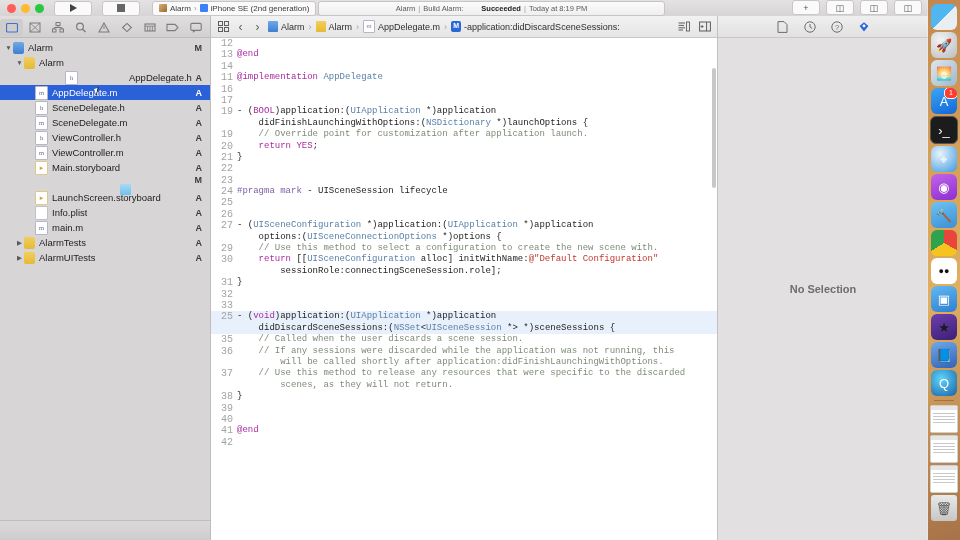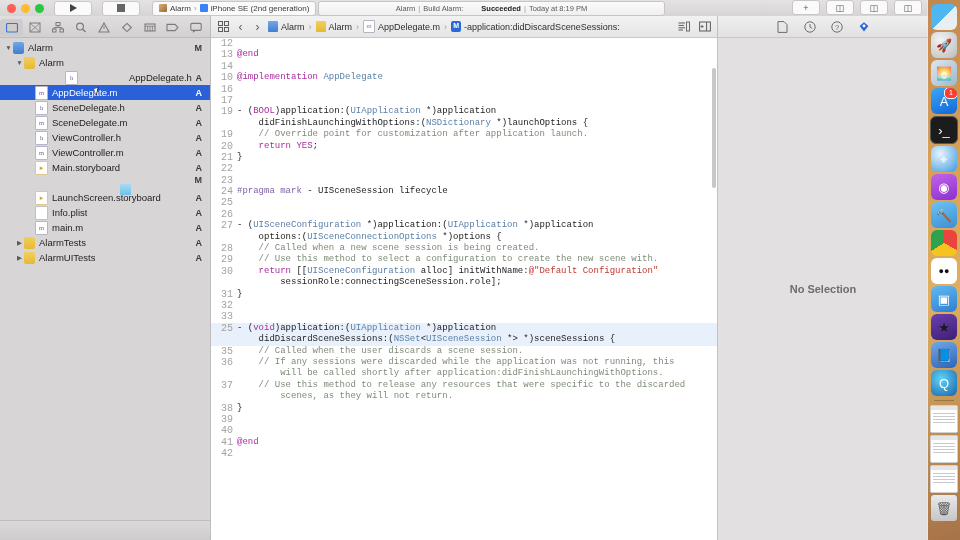--- a/index.html
+++ b/index.html
@@ -451,36 +451,35 @@
                 </svg>
             </div>
           </div>
         </div>
 
         <div class="code-area">
           <div class="code-lines" id="code-lines">
               <div class="cline"><span class="ln">12</span><span class="txt"></span></div>
               <div class="cline"><span class="ln">13</span><span class="txt"><span class="k">@end</span></span></div>
               <div class="cline"><span class="ln">14</span><span class="txt"></span></div>
-              <div class="cline"><span class="ln">10</span><span class="txt"><span class="k">@implementation </span><span class="ty">AppDelegate</span></span></div>
+              <div class="cline"><span class="ln">11</span><span class="txt"><span class="k">@implementation </span><span class="ty">AppDelegate</span></span></div>
               <div class="cline"><span class="ln">16</span><span class="txt"></span></div>
               <div class="cline"><span class="ln">17</span><span class="txt"></span></div>
               <div class="cline"><span class="ln">19</span><span class="txt"><span class="pl">- (</span><span class="k">BOOL</span><span class="pl">)application:(</span><span class="ty">UIApplication</span><span class="pl"> *)application</span></span></div>
               <div class="cline"><span class="ln"></span><span class="txt"><span class="pl">    didFinishLaunchingWithOptions:(</span><span class="ty">NSDictionary</span><span class="pl"> *)launchOptions {</span></span></div>
               <div class="cline"><span class="ln">19</span><span class="txt"><span class="cm">    // Override point for customization after application launch.</span></span></div>
               <div class="cline"><span class="ln">20</span><span class="txt"><span class="pl">    </span><span class="k">return YES</span><span class="pl">;</span></span></div>
               <div class="cline"><span class="ln">21</span><span class="txt"><span class="pl">}</span></span></div>
               <div class="cline"><span class="ln">22</span><span class="txt"></span></div>
               <div class="cline"><span class="ln">23</span><span class="txt"></span></div>
               <div class="cline"><span class="ln">24</span><span class="txt"><span class="pr">#pragma mark </span><span class="pl">- UISceneSession lifecycle</span></span></div>
               <div class="cline"><span class="ln">25</span><span class="txt"></span></div>
               <div class="cline"><span class="ln">26</span><span class="txt"></span></div>
               <div class="cline"><span class="ln">27</span><span class="txt"><span class="pl">- (</span><span class="ty">UISceneConfiguration</span><span class="pl"> *)application:(</span><span class="ty">UIApplication</span><span class="pl"> *)application</span></span></div>
               <div class="cline"><span class="ln"></span><span class="txt"><span class="pl">    options:(</span><span class="ty">UISceneConnectionOptions</span><span class="pl"> *)options {</span></span></div>
-              <div class="cline"><span class="ln">28</span><span class="txt"><span class="cm">    // Called when a new scene session is being created.</span></span></div>
               <div class="cline"><span class="ln">29</span><span class="txt"><span class="cm">    // Use this method to select a configuration to create the new scene with.</span></span></div>
               <div class="cline"><span class="ln">30</span><span class="txt"><span class="pl">    </span><span class="k">return</span><span class="pl"> [[</span><span class="ty">UISceneConfiguration</span><span class="pl"> alloc] initWithName:</span><span class="st">@"Default Configuration"</span></span></div>
               <div class="cline"><span class="ln"></span><span class="txt"><span class="pl">        sessionRole:connectingSceneSession.role];</span></span></div>
               <div class="cline"><span class="ln">31</span><span class="txt"><span class="pl">}</span></span></div>
               <div class="cline"><span class="ln">32</span><span class="txt"></span></div>
               <div class="cline"><span class="ln">33</span><span class="txt"></span></div>
               <div class="cline hl"><span class="ln">25</span><span class="txt"><span class="pl">- (</span><span class="k">void</span><span class="pl">)application:(</span><span class="ty">UIApplication</span><span class="pl"> *)application</span></span></div>
               <div class="cline hl"><span class="ln"></span><span class="txt"><span class="pl">    didDiscardSceneSessions:(</span><span class="ty">NSSet</span><span class="pl">&lt;</span><span class="ty">UISceneSession</span><span class="pl"> *&gt; *)sceneSessions {</span></span></div>
               <div class="cline"><span class="ln">35</span><span class="txt"><span class="cm">    // Called when the user discards a scene session.</span></span></div>
               <div class="cline"><span class="ln">36</span><span class="txt"><span class="cm">    // If any sessions were discarded while the application was not running, this</span></span></div>

